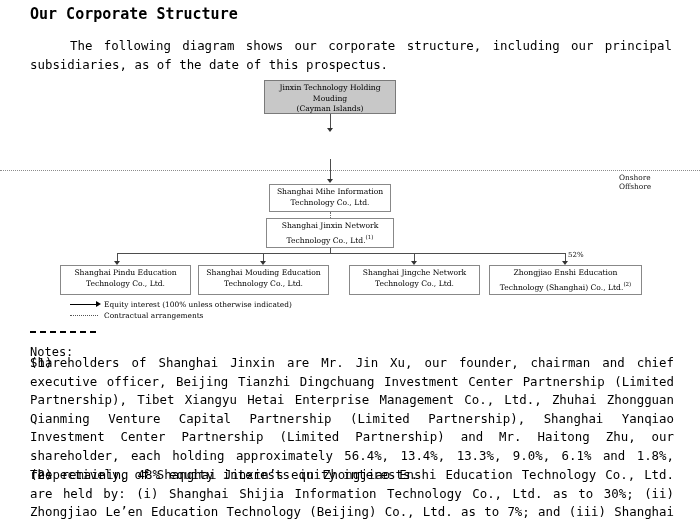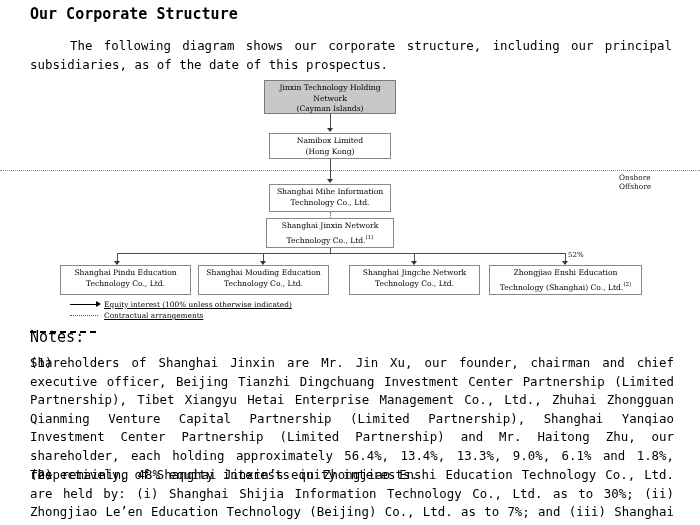--- a/index.html
+++ b/index.html
@@ -118,21 +118,20 @@
     left: 70px;
     top: 299px;
     font-family: "DejaVu Serif", "Liberation Serif", serif;
     font-size: 7.4px;
     line-height: 11px;
   }
   .legend-row {
     display: flex;
     align-items: flex-start;
     height: 11px;
-    text-decoration: underline;
   }
   .legend-sym {
     width: 34px;
     position: relative;
     height: 11px;
     flex: 0 0 34px;
   }
   .legend-sym .solid {
     position: absolute;
     left: 0; top: 5px;
@@ -160,22 +159,22 @@
     position: absolute;
     left: 30px;
     top: 331px;
     width: 66px;
     height: 0;
     border-top: 2px dashed #000000;
   }
   .notes-label {
     position: absolute;
     left: 30px;
-    top: 328px;
-    font-size: 15px;
+    top: 345px;
+    font-size: 12px;
   }
   .note {
     position: absolute;
     left: 30px;
     width: 644px;
     font-size: 12.4px;
     line-height: 18.6px;
     text-align: justify;
   }
   .note .marker {
@@ -195,34 +194,28 @@
 
 <div class="page-title">Our Corporate Structure</div>
 
 <div class="intro"><span class="indent"></span><span>The following diagram shows our corporate structure, including our principal subsidiaries, as of the date of this prospectus.</span></div>
 
 <div class="diagram">
 
   <div class="node shaded" style="left:264px; top:2px; width:132px; height:34px;">
     <span class="txt">
       <span>Jinxin Technology Holding</span><br>
-      <span>Network</span><br>
+      <span>Mouding</span><br>
       <span>(Cayman Islands)</span>
     </span>
   </div>
 
   <div class="vline" style="left:330px; top:36px; height:16px;"></div>
   <div class="arrowhead" style="left:327px; top:50px;"></div>
 
-  <div class="node" style="left:269px; top:55px; width:122px; height:26px;">
-    <span class="txt">
-      <span>Namibox Limited</span><br>
-      <span>(Hong Kong)</span>
-    </span>
-  </div>
 
   <div class="vline" style="left:330px; top:81px; height:22px;"></div>
   <div class="arrowhead" style="left:327px; top:101px;"></div>
 
   <div class="divider" style="top:92px;"></div>
   <div class="zone-label" style="left:619px; top:80px;margin-top:24px;">Offshore</div>
   <div class="zone-label" style="left:619px; top:95px;">Onshore</div>
 
   <div class="node" style="left:269px; top:106px; width:122px; height:28px;">
     <span class="txt">

